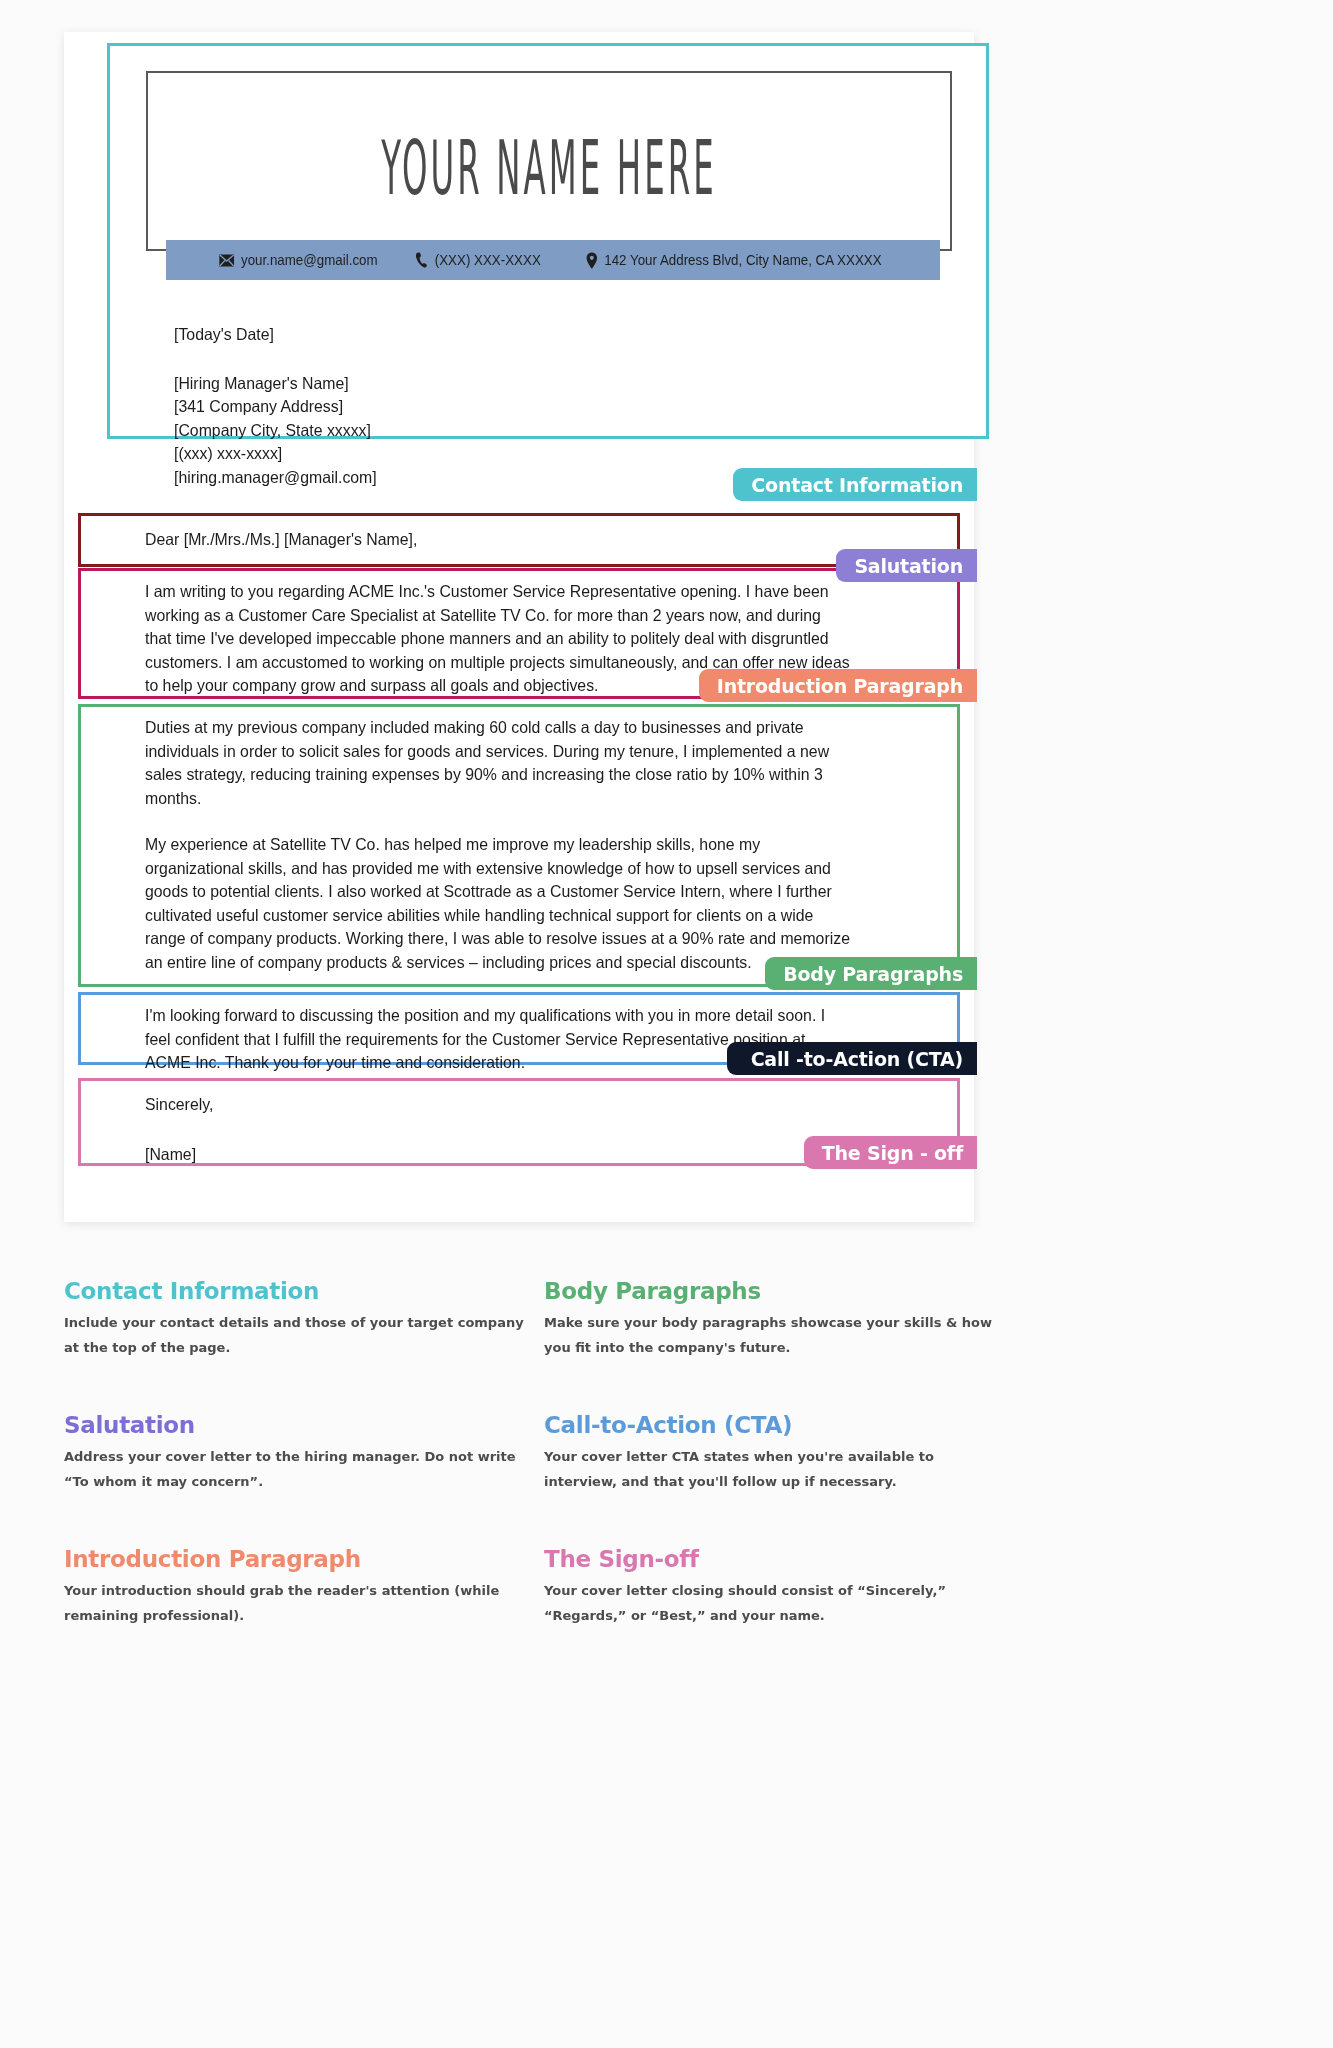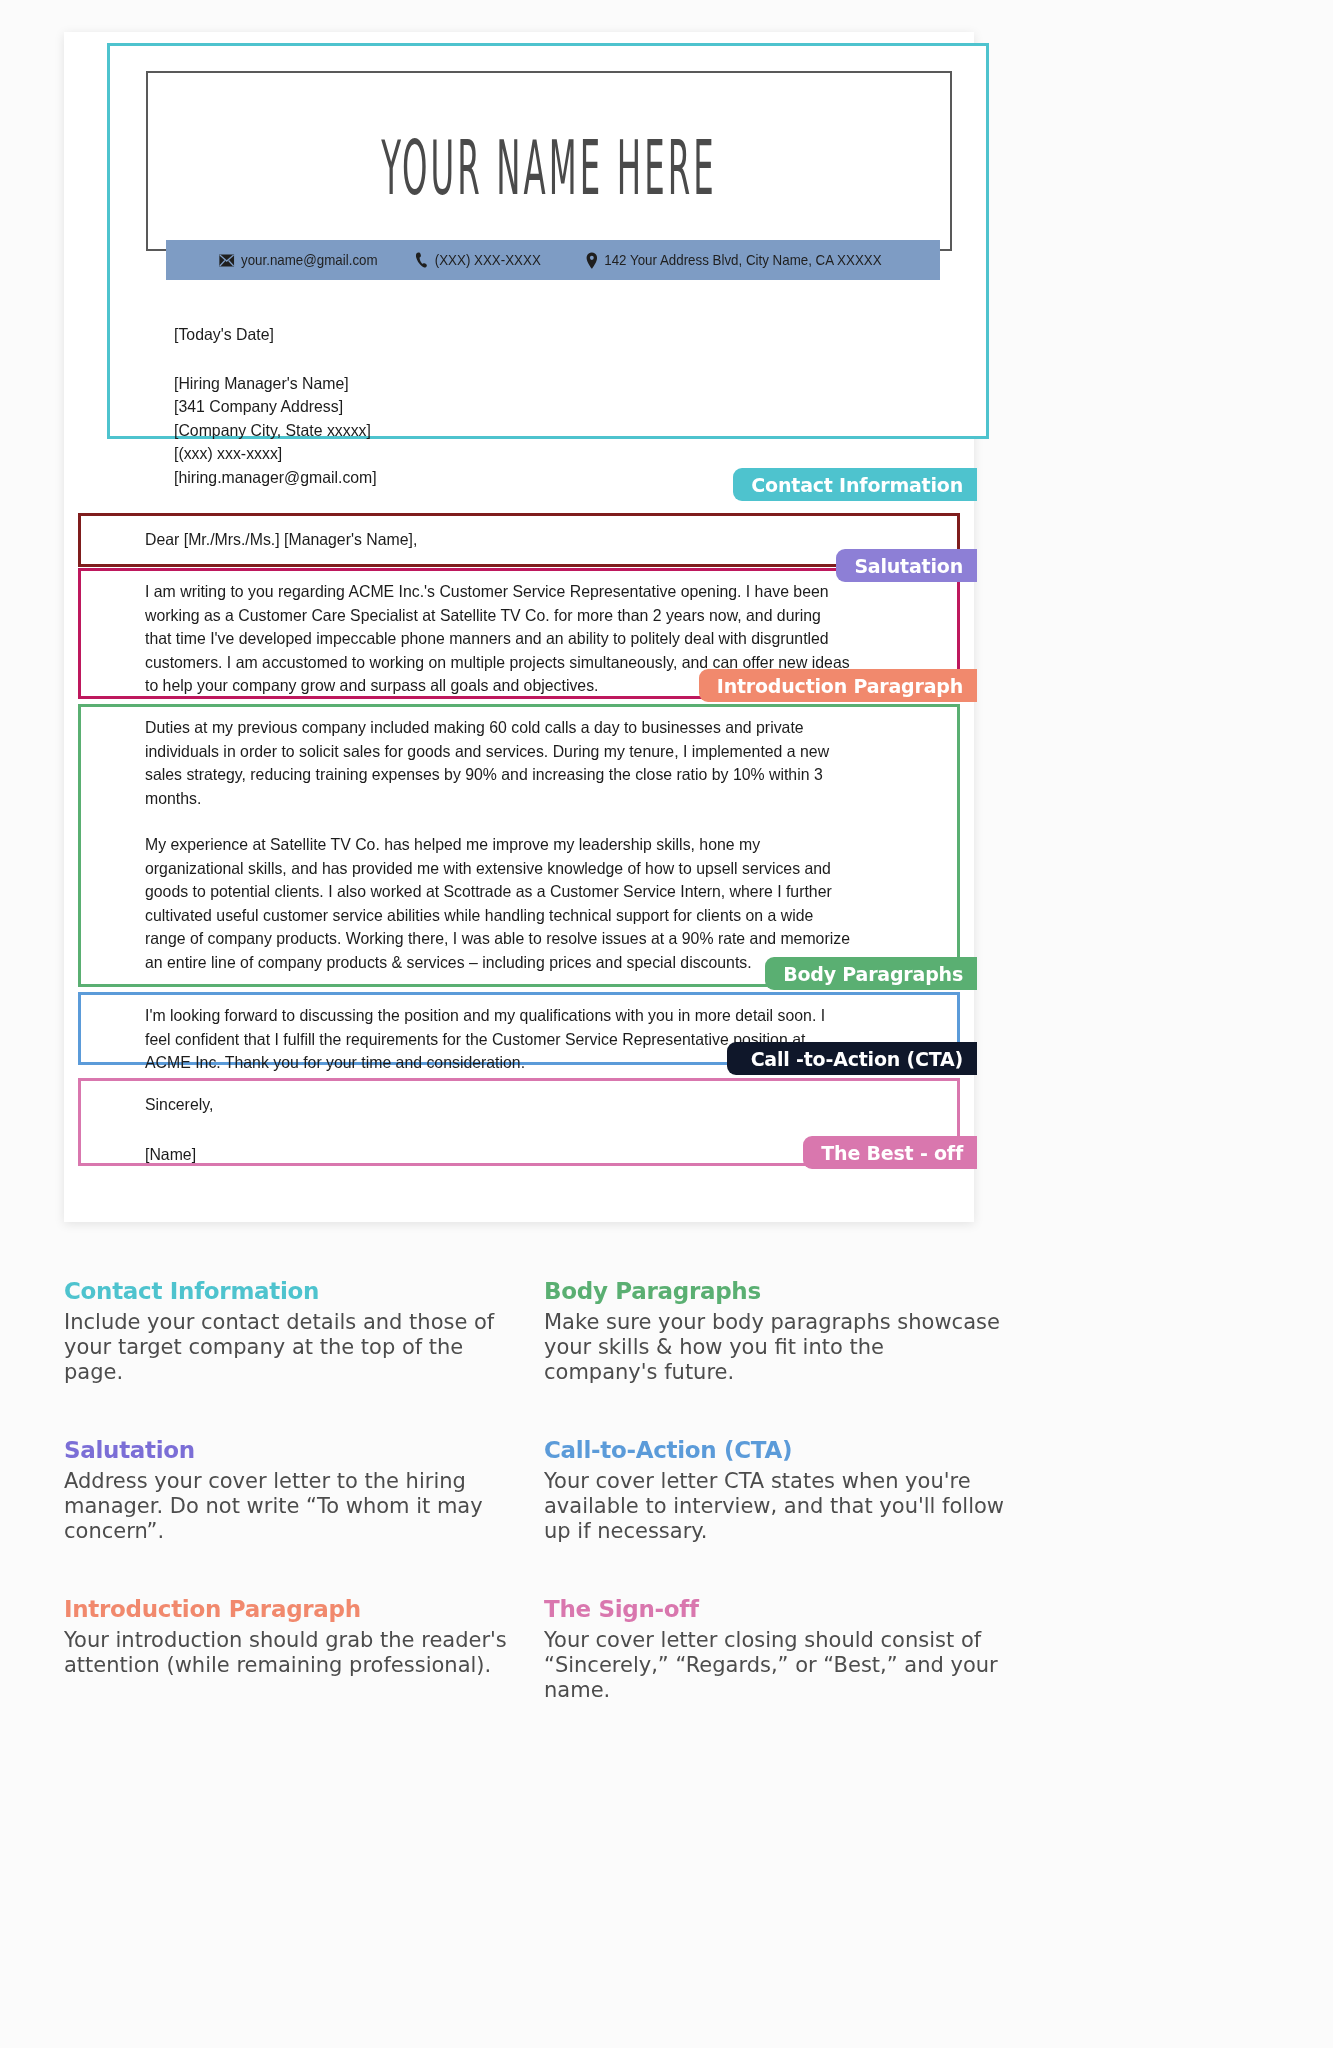--- a/index.html
+++ b/index.html
@@ -224,24 +224,25 @@
   .legend-cell { margin-bottom: 52px; }
   .legend-title {
     font-family: "DejaVu Sans", sans-serif;
     font-weight: bold;
     font-size: 23px;
     margin-bottom: 6px;
     letter-spacing: -0.3px;
   }
   .legend-desc {
     font-family: "DejaVu Sans", sans-serif;
-    font-size: 21px;
+    font-size: 13px;
     line-height: 25px;
     color: #4c4c4c;
     max-width: 460px;
+    font-weight: bold;
   }
 </style>
 </head>
 <body>
 
 <div class="page-wrap">
 
   <div class="doc-card">
 
     <div class="section sec-contact">
@@ -316,21 +317,21 @@
         <div class="gap2"></div>
         <div>[Name]</div>
       </div>
     </div>
 
     <div class="tag tag-contact">Contact Information</div>
     <div class="tag tag-salut">Salutation</div>
     <div class="tag tag-intro">Introduction Paragraph</div>
     <div class="tag tag-body">Body Paragraphs</div>
     <div class="tag tag-cta">Call -to-Action (CTA)</div>
-    <div class="tag tag-signoff">The Best - off</div>
+    <div class="tag tag-signoff">The Sign - off</div>
 
   </div>
 
   <div class="legend">
     <div class="legend-cell">
       <div class="legend-title" style="color: rgb(78, 195, 206);">Contact Information</div>
       <div class="legend-desc">Include your contact details and those of your target company at the top of the page.</div>
     </div>
     <div class="legend-cell">
       <div class="legend-title" style="color: rgb(90, 175, 114);">Body Paragraphs</div>

